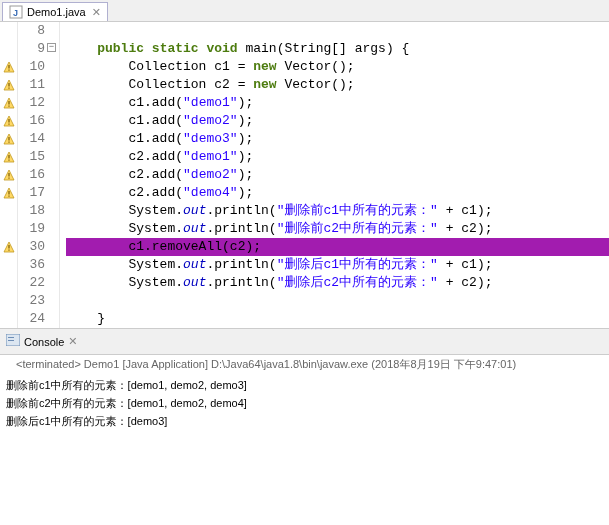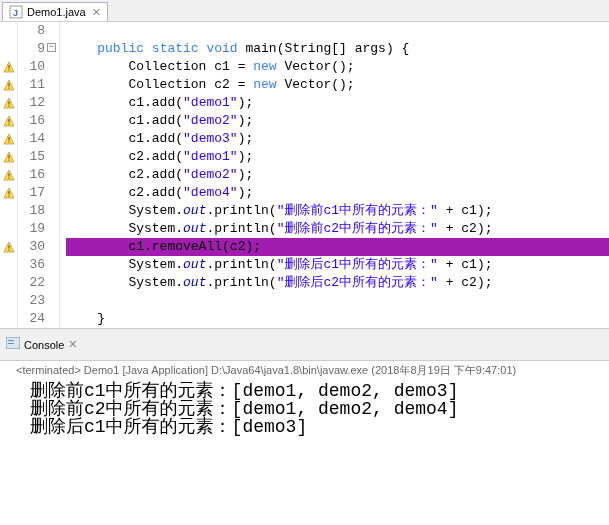--- a/index.html
+++ b/index.html
@@ -77,51 +77,50 @@
     border: 1px solid #999;
     background: #fff;
     font-size: 9px;
     line-height: 7px;
     text-align: center;
     color: #666;
   }
   .code { padding-left: 6px; flex: 1; white-space: pre; }
   .code .line { height: 18px; }
   .code .hl { background: #a21caf; display: block; }
-  .kw { color: #3b82f6; font-weight: normal; }
+  .kw { color: #4d7c0f; font-weight: bold; }
   .str { color: #2a00ff; }
   .out { color: #0000c0; font-style: italic; }
   .console-header {
     display: flex;
     align-items: center;
     background: #f0f0f0;
     border-bottom: 1px solid #ccc;
-    height: 32px;
+    height: 26px;
     padding: 0 6px;
     gap: 4px;
     font-size: 11px;
   }
   .console-header .c-icon {
     color: #5a7aa0;
     font-size: 12px;
   }
   .console-header .close { color: #888; cursor: pointer; }
   .term-line {
     font-size: 11px;
     color: #666;
     padding: 2px 16px;
     font-family: "Segoe UI", Tahoma, sans-serif;
   }
   .console-out {
-    font-family: Liberation Mono, monospace;
-    font-size: 18px;
+    font-family: Liberation Sans, sans-serif;
+    font-size: 11px;
     line-height: 18px;
     padding: 2px 6px;
     white-space: pre;
-    margin-left: 24px;
   }
 </style>
 </head>
 <body>
 
 <div class="tab-bar">
   <div class="tab">
     <span class="j-icon">
       <svg width="14" height="14" viewBox="0 0 14 14">
           <rect x="1" y="1" width="12" height="12" fill="#fff" stroke="#999"></rect>

